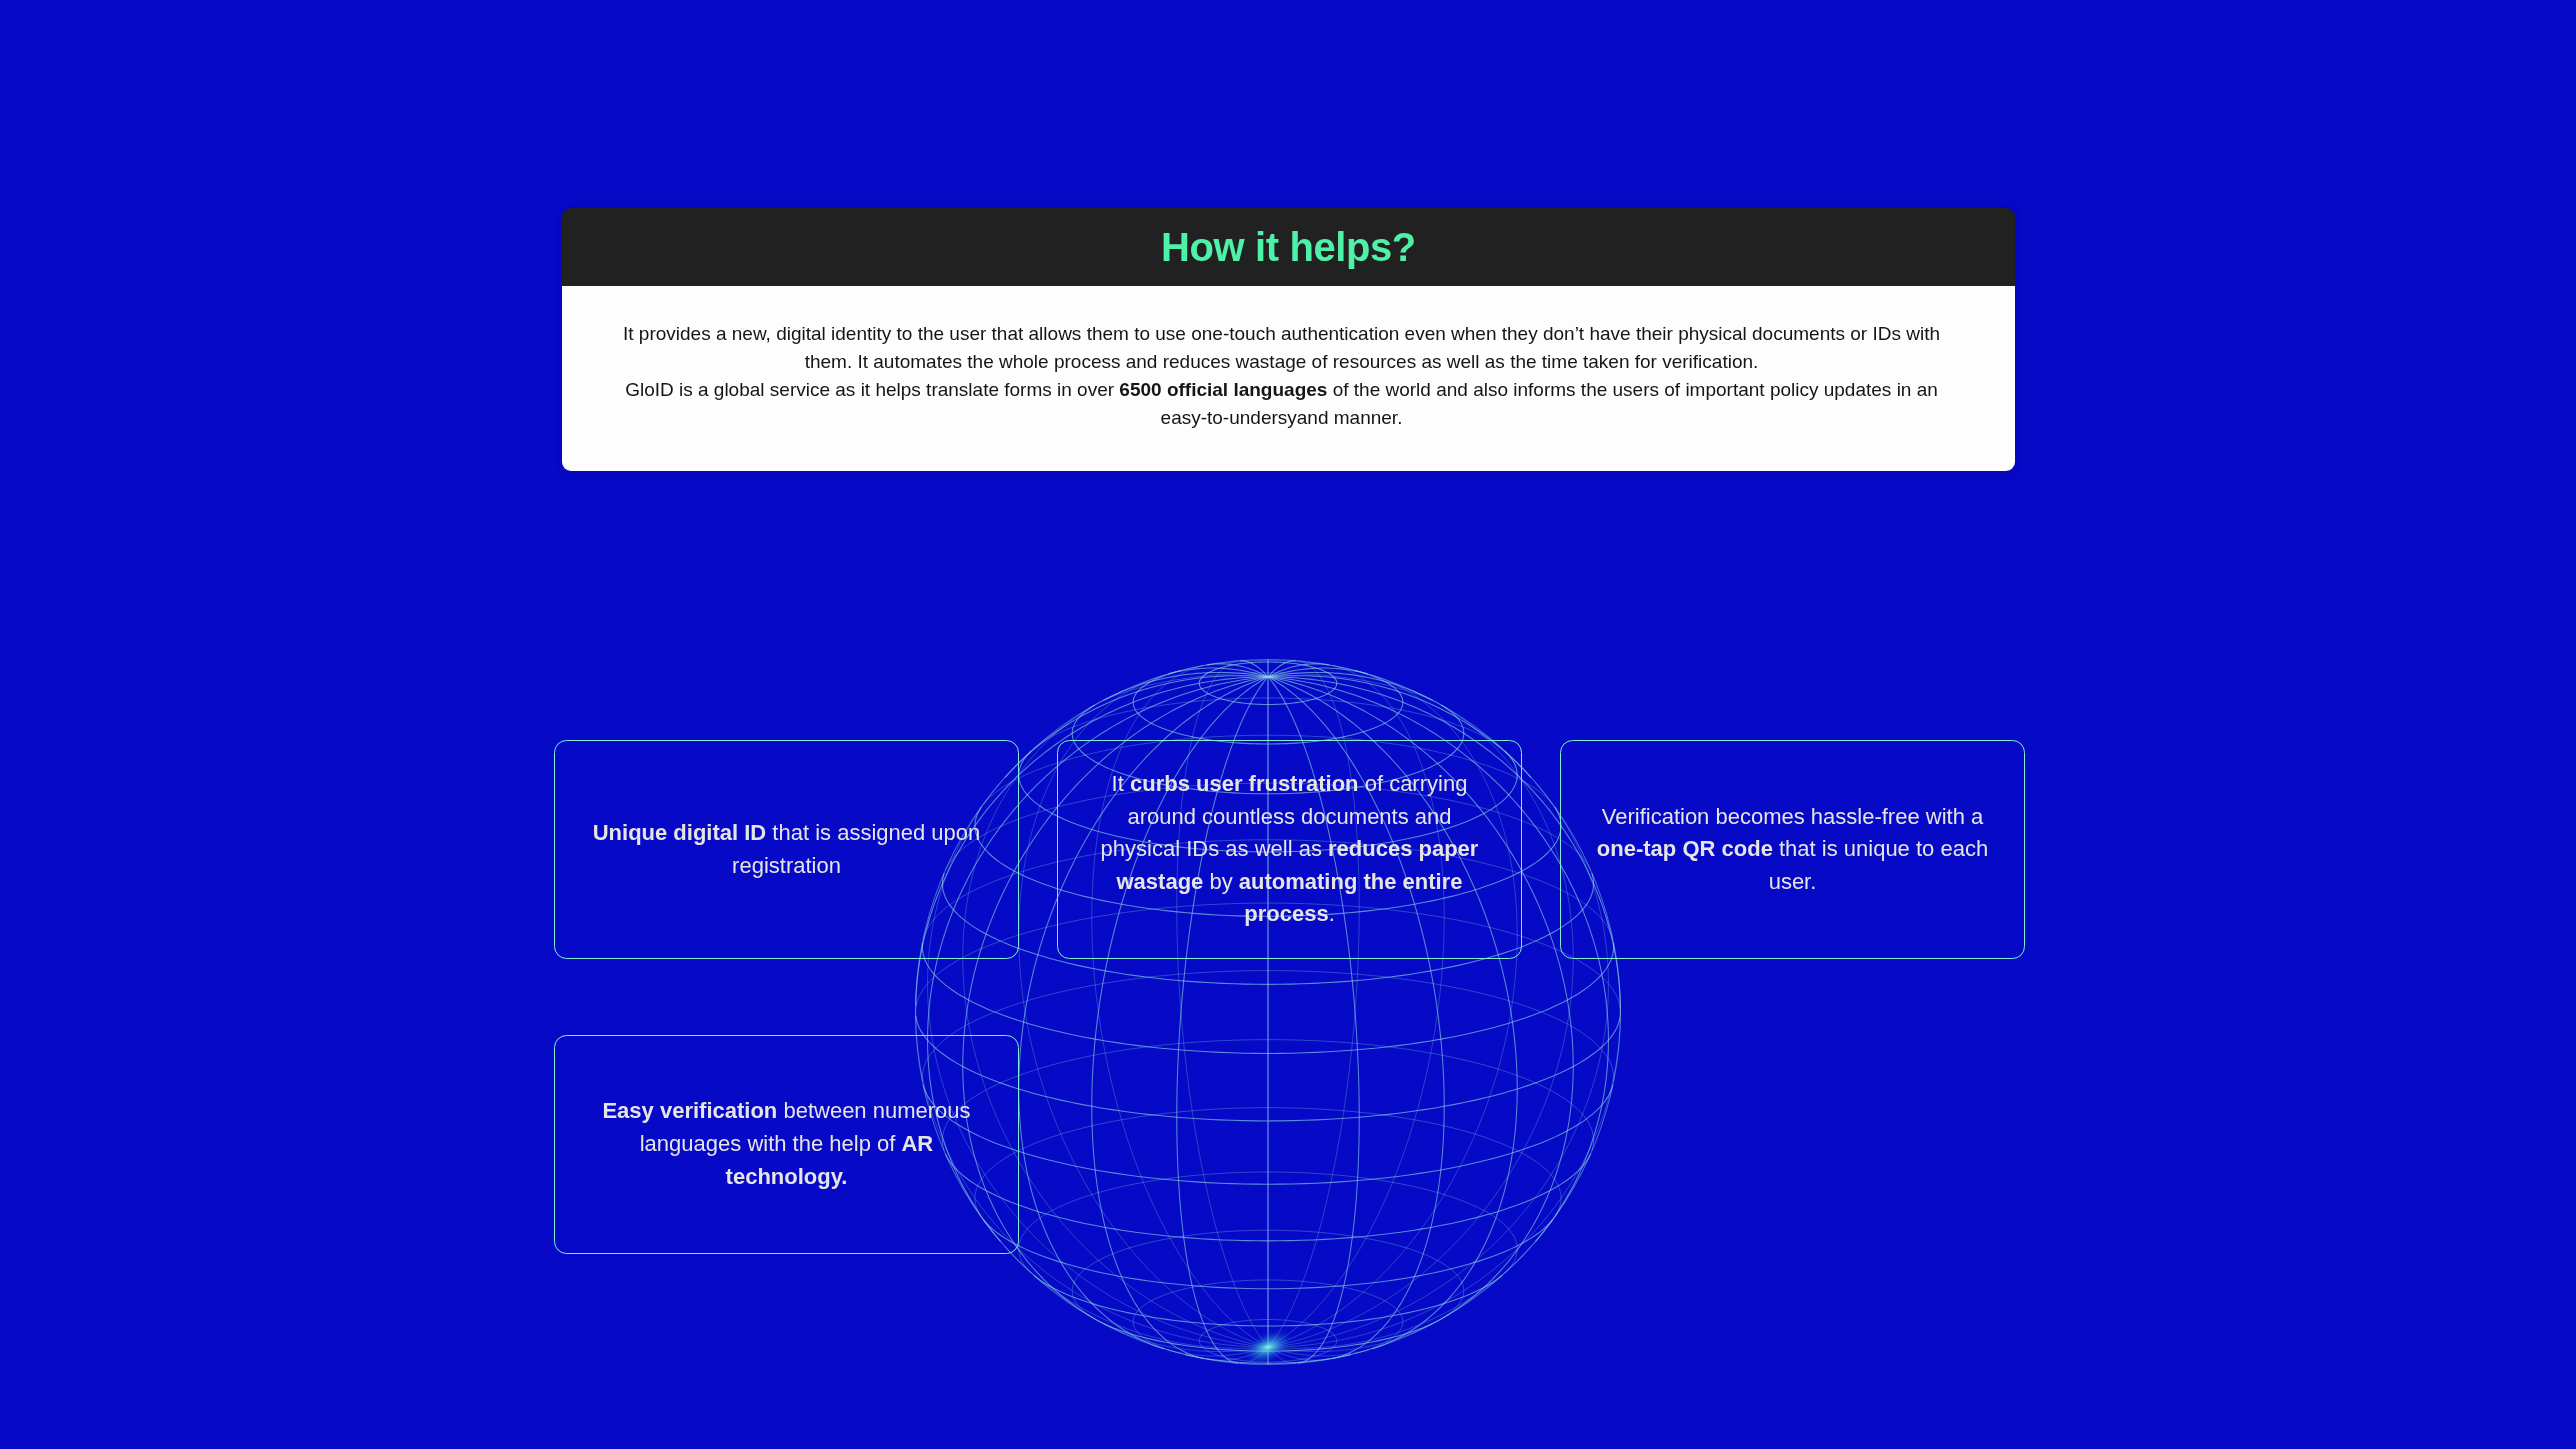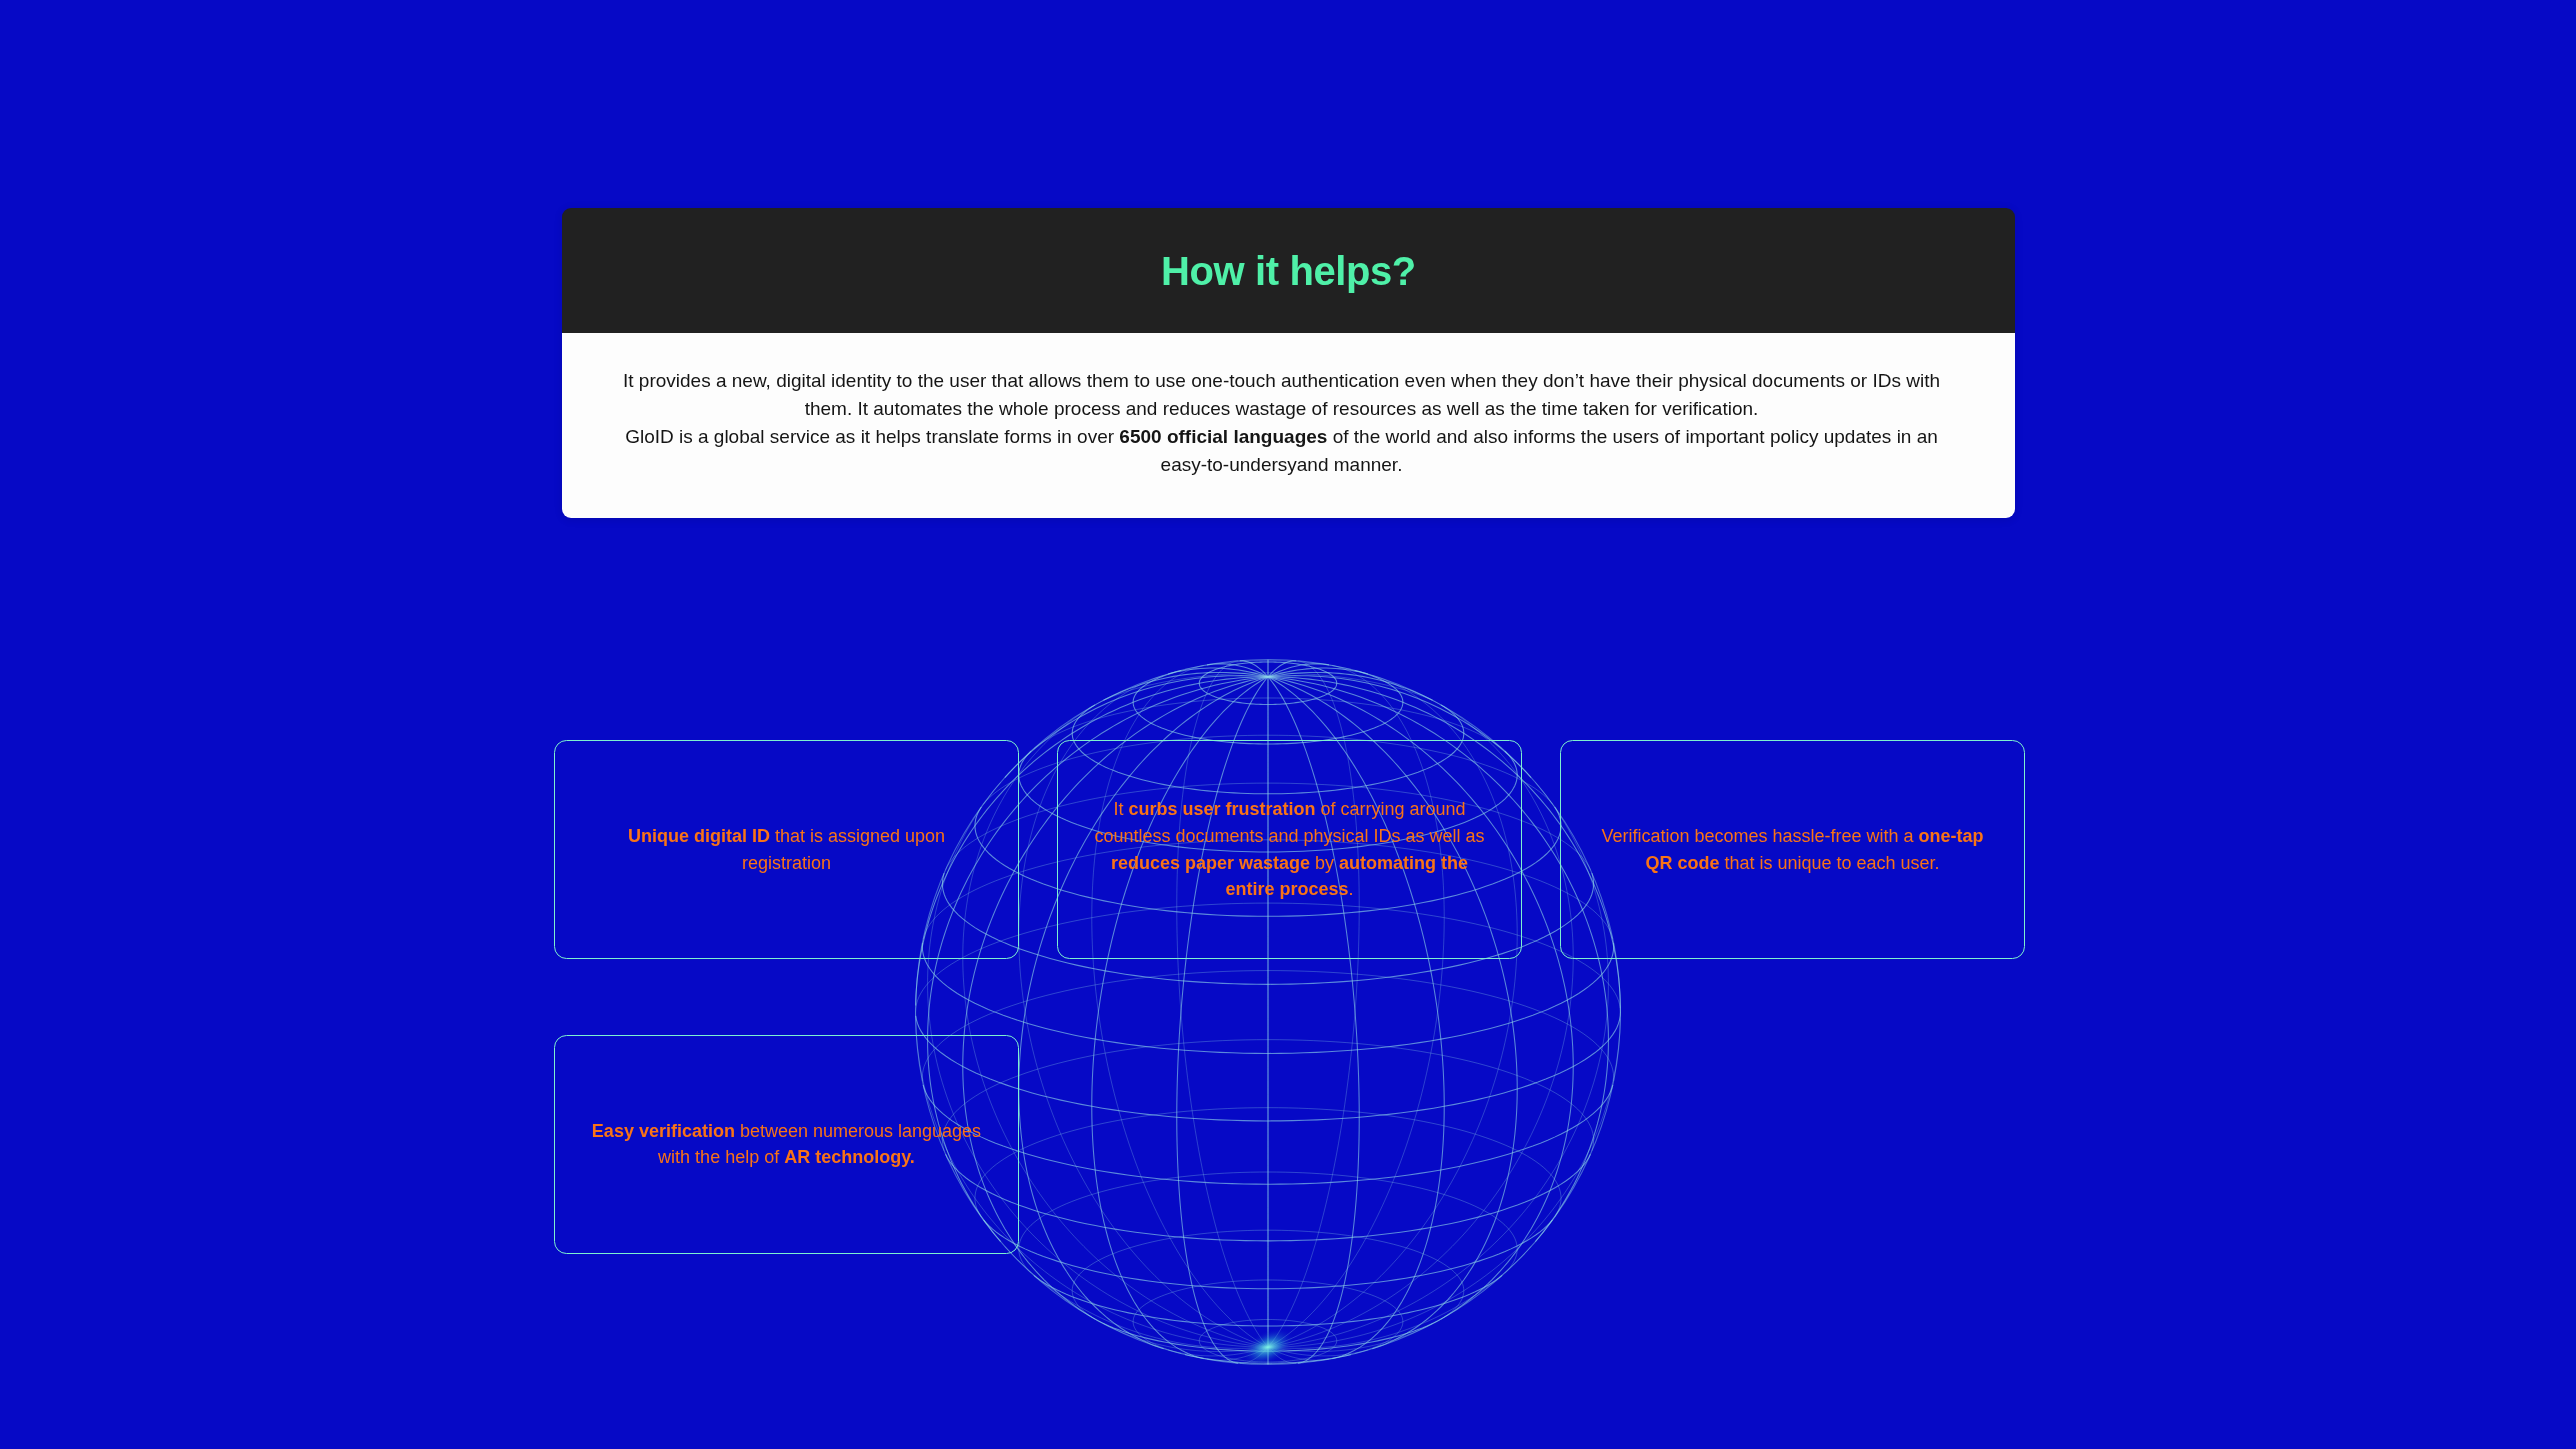--- a/index.html
+++ b/index.html
@@ -43,21 +43,21 @@
     top: 208px;
     width: 1453px;
     z-index: 3;
     border-radius: 9px;
     overflow: hidden;
     box-shadow: 0 1.8px 9px rgba(0,0,0,0.10);
   }
 
   .helps-header {
     background: #212121;
-    height: 125px;
+    height: 78px;
     display: flex;
     align-items: center;
     justify-content: center;
   }
 
   .helps-title {
     color: #4ff0a8;
     font-size: 40px;
     font-weight: 700;
     letter-spacing: -0.4px;
@@ -99,23 +99,23 @@
     display: flex;
     align-items: center;
     justify-content: center;
     padding: 16px 27px;
     text-align: center;
     color: #ffffff;
     background: transparent;
   }
 
   .card p {
-    font-size: 18px;
+    font-size: 22px;
     line-height: 1.48;
-    color: #f97316;
+    color: #e5e5e5;
   }
   .card strong { font-weight: 700; }
 
   
   .cards .card.c2 { margin-top: 9.8px; height: 219px; }
   .cards .card.c5 { margin-top: 9.8px; height: 219px; }
 </style>
 </head>
 <body>
 

